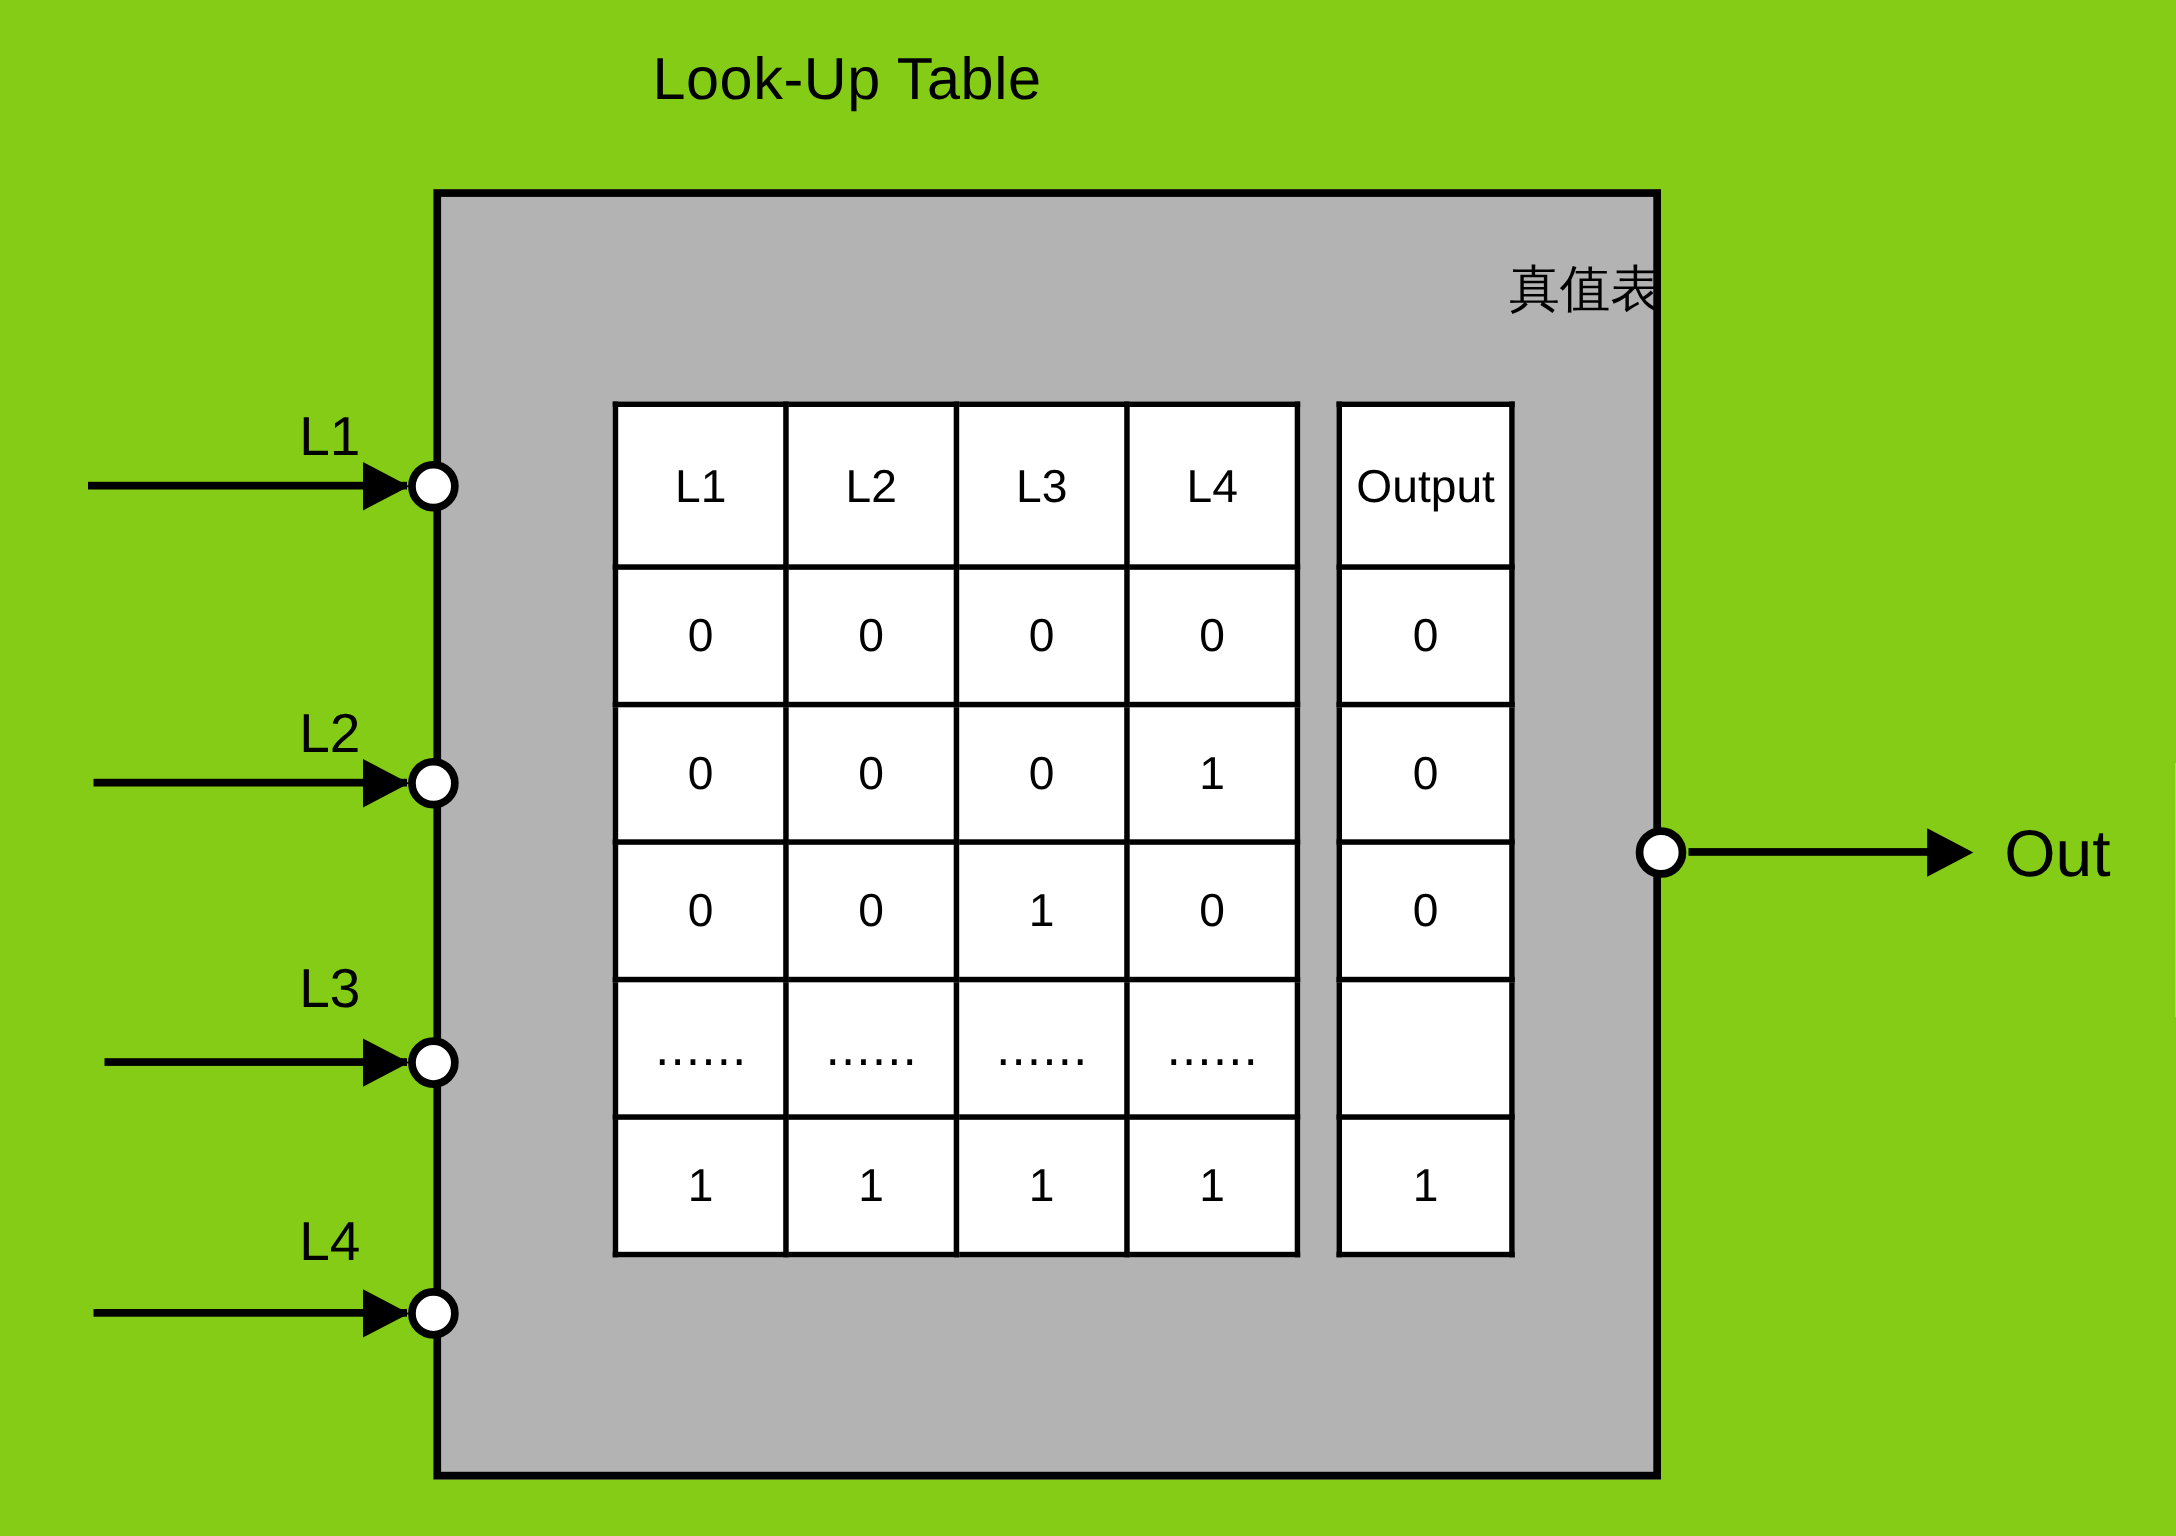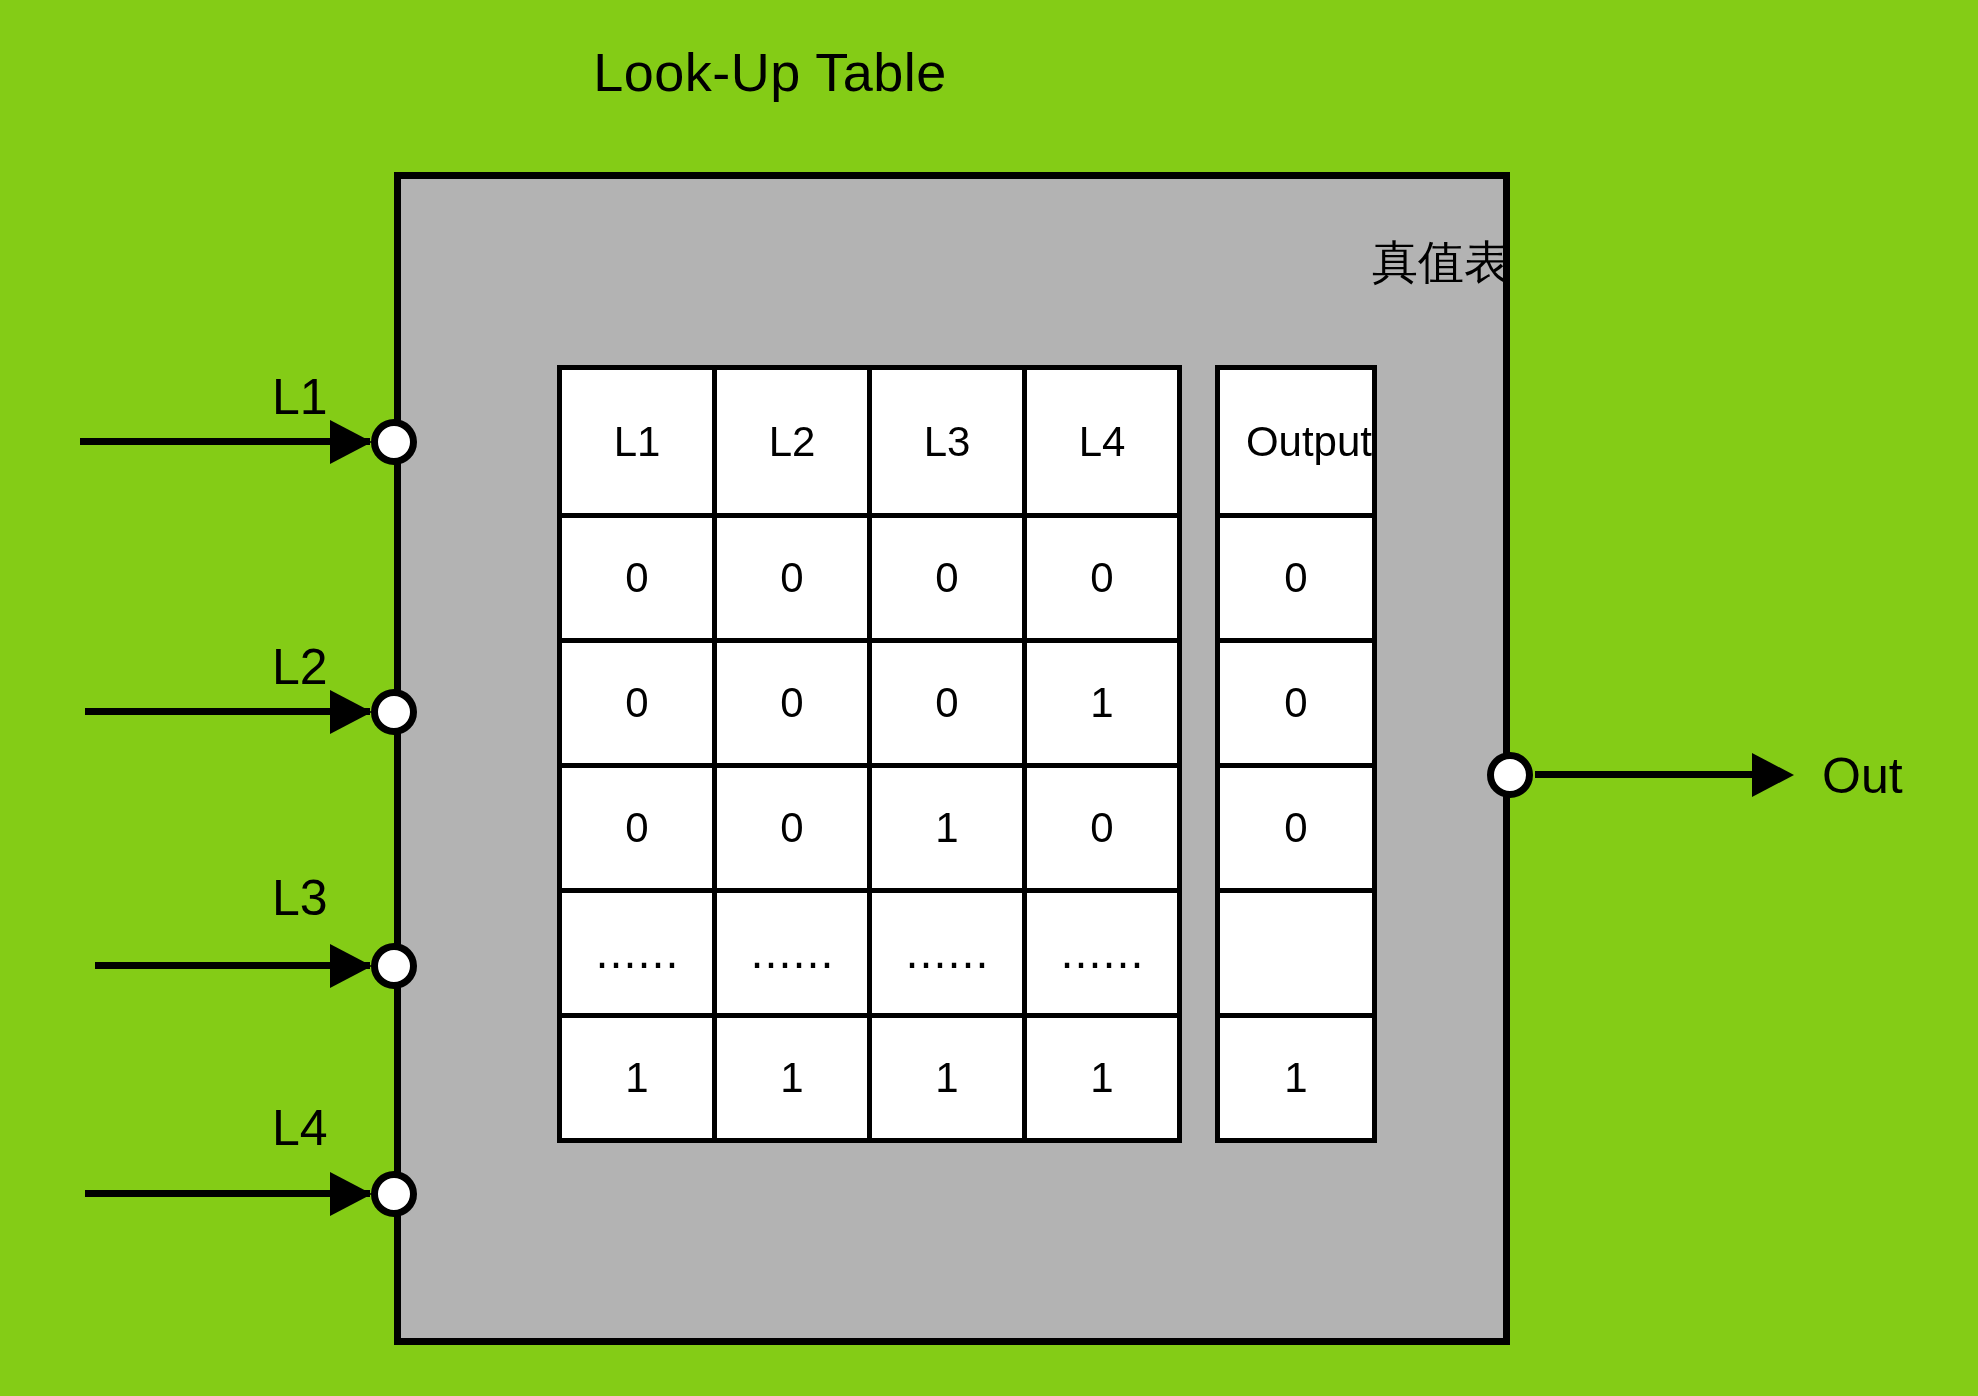--- a/index.html
+++ b/index.html
@@ -78,21 +78,21 @@
   }
   .tt.inputs td { width: 150px; }
   .tt.inputs tr:first-child td { height: 143px; }
 
   .tt.outputs {
     left: 1215px;
     top: 365px;
     width: 152px;
   }
   .tt.outputs td { width: 152px; }
-  .tt.outputs tr:first-child td { height: 143px; text-align: right; }
+  .tt.outputs tr:first-child td { height: 143px; }
 
   .dots {
     letter-spacing: 0;
     font-family: "DejaVu Sans", "Liberation Sans", sans-serif;
   }
 
   
   .port {
     position: absolute;
     width: 46px;
@@ -120,21 +120,21 @@
 
   
   .port-label {
     position: absolute;
     font-size: 50px;
     line-height: 56px;
     white-space: nowrap;
   }
   .out-label {
     position: absolute;
-    font-size: 50px;
+    font-size: 60px;
     line-height: 56px;
     white-space: nowrap;
   }
 </style>
 </head>
 <body>
 
 <div id="stage">
 
   <div class="page-title">Look-Up Table</div>

